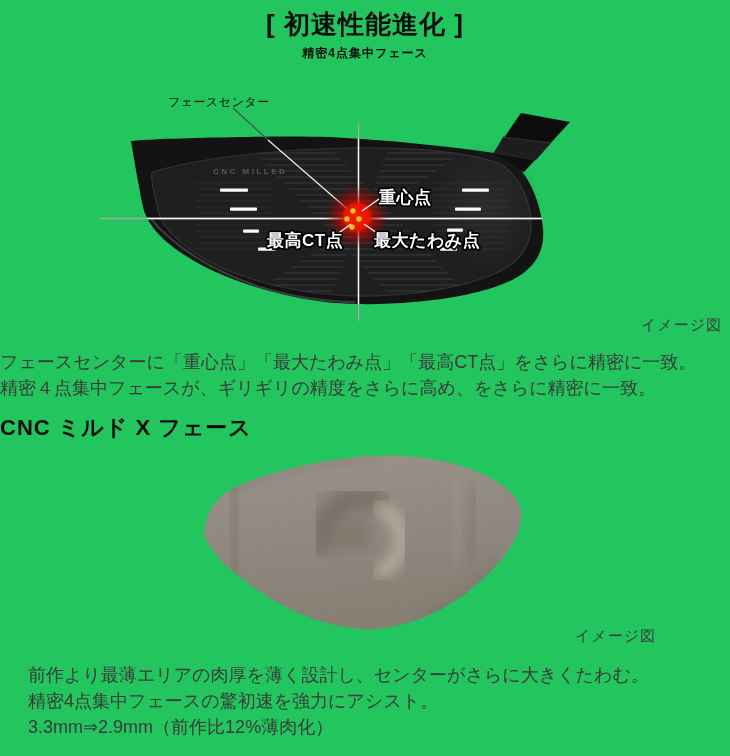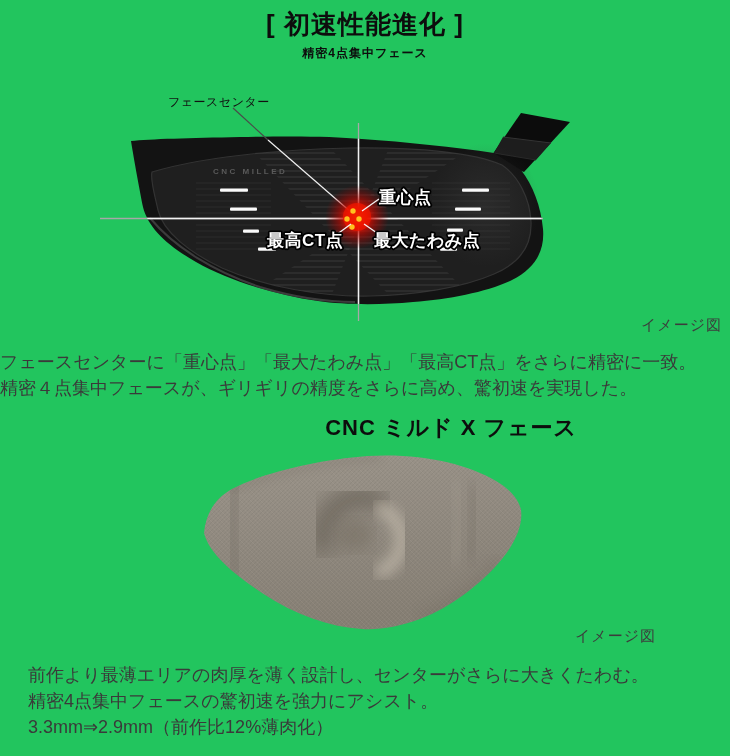--- a/index.html
+++ b/index.html
@@ -9,21 +9,21 @@
   }
   .h1{
     position:absolute;top:7px;left:0;width:730px;text-align:center;
     font-size:26px;font-weight:bold;color:#0d0d0d;letter-spacing:1px;
   }
   .h2{
     position:absolute;top:45px;left:0;width:730px;text-align:center;
     font-size:12px;font-weight:bold;color:#0d0d0d;letter-spacing:1px;
   }
   .h3{
-    position:absolute;top:413px;left:0;width:577px;text-align:right;
+    position:absolute;top:413px;left:0;width:577px;text-align:left;
     font-size:22px;font-weight:bold;color:#0d0d0d;letter-spacing:1px;
   }
   .pointer-label{
     position:absolute;top:86px;left:168px;
     font-size:12px;color:#111;letter-spacing:0.5px;margin-top:8px;
   }
   .caption{
     position:absolute;font-size:15px;color:#3c3c3c;letter-spacing:1px;
   }
   .caption1{top:316px;left:641px;}
@@ -160,21 +160,21 @@
     <text class="plabel" x="267" y="246">最高CT点</text>
     <text class="plabel" x="374" y="246">最大たわみ点</text>
   </svg>
 
   <div class="pointer-label">フェースセンター</div>
 
   <div class="caption caption1">イメージ図</div>
 
   <div class="para para1">
     <span>フェースセンターに「重心点」「最大たわみ点」「最高CT点」をさらに精密に一致。</span><br>
-    <span>精密４点集中フェースが、ギリギリの精度をさらに高め、驚初速を実現した。</span>
+    <span>精密４点集中フェースが、ギリギリの精度をさらに高め、をさらに精密に一致。</span>
   </div>
 
   <div class="h3">CNC ミルド X フェース</div>
 
   <svg id="insert-svg" width="730" height="200" viewBox="0 0 730 200">
     <defs>
       <linearGradient id="baseGrad" x1="0" y1="0" x2="0.2" y2="1">
         <stop offset="0%" stop-color="#9b948a"></stop>
         <stop offset="55%" stop-color="#8f887e"></stop>
         <stop offset="100%" stop-color="#867f74"></stop>

